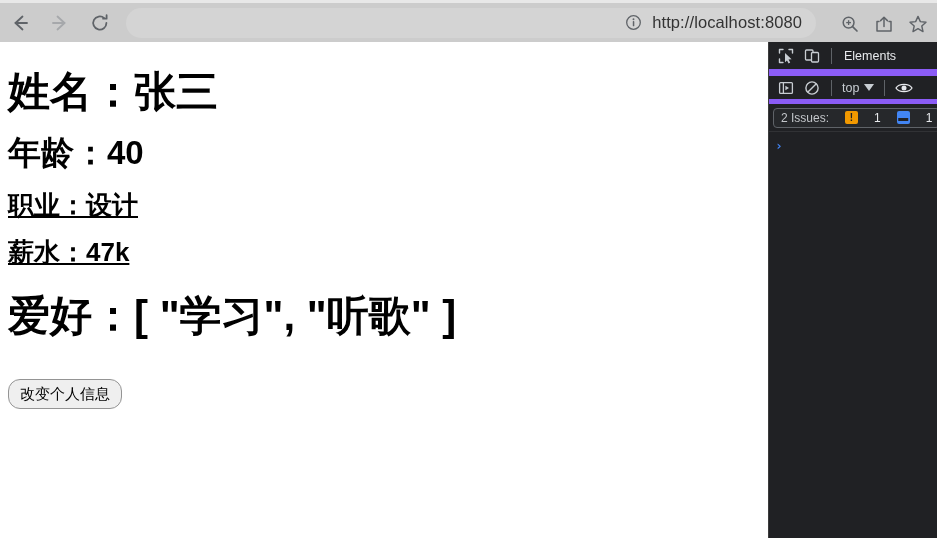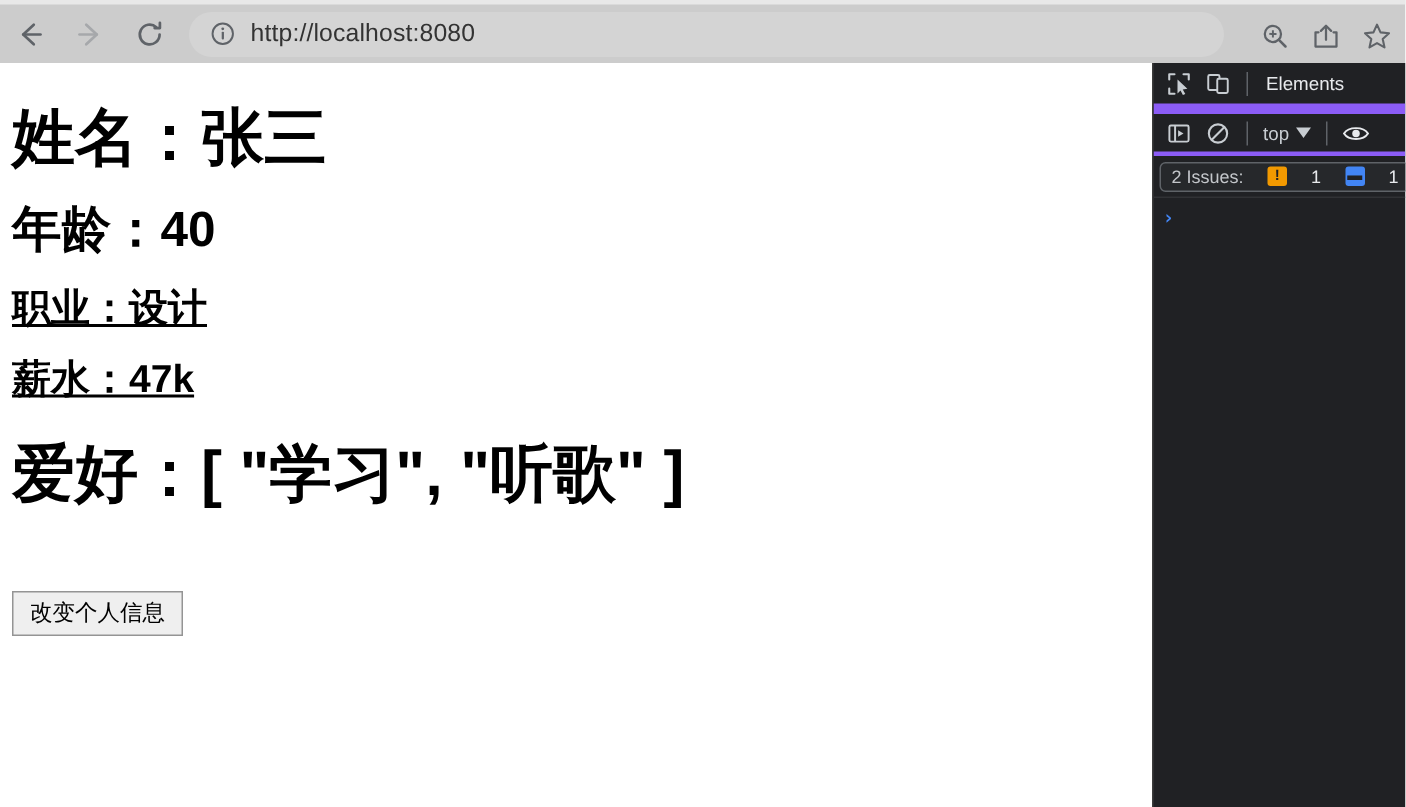--- a/index.html
+++ b/index.html
@@ -46,20 +46,21 @@
     margin-left: 6px;
     height: 30px;
     flex: 1 1 auto;
     background: #d4d4d4;
     border-radius: 15px;
     display: flex;
     align-items: center;
     padding: 0 14px;
     box-sizing: border-box;
     max-width: 690px;
+    justify-content: flex-end;
   }
   .omnibox .info-icon {
     width: 17px; height: 17px;
     flex: none;
     margin-right: 10px;
   }
   .omnibox .url-text {
     font-size: 16.5px;
     color: #333333;
     white-space: nowrap;
@@ -113,27 +114,27 @@
     font-size: 26px;
     font-weight: bold;
     color: #000000;
     margin: 20px 0 20px 0;
     line-height: 1.05;
     white-space: nowrap;
     text-decoration: underline;
   }
 
   .change-btn {
-    margin-top: 34px;
+    margin-top: 19px;
     font-family: "Liberation Sans", "DejaVu Sans", sans-serif;
     font-size: 15px;
     color: #000000;
     background: #efefef;
     border: 1px solid #949494;
-    border-radius: 0;
+    border-radius: 12px;
     padding: 5px 11px;
     line-height: 1.15;
     cursor: default;
   }
 
   
   .devtools {
     position: absolute;
     left: 768px; top: 42px;
     width: 169px;
@@ -172,21 +173,21 @@
     font-size: 12.5px;
     color: #e8eaed;
     padding: 0 6px;
     white-space: nowrap;
   }
 
   .dt-toolbar {
     height: 28px;
     display: flex;
     align-items: center;
-    border-bottom: 3px solid #8b5cf6;
+    border-bottom: 5px solid #8b5cf6;
     padding-left: 4px;
     box-sizing: border-box;
   }
   .dt-context {
     display: flex;
     align-items: center;
     gap: 5px;
     padding: 0 4px;
     color: #c8cdd2;
     font-size: 12.5px;

